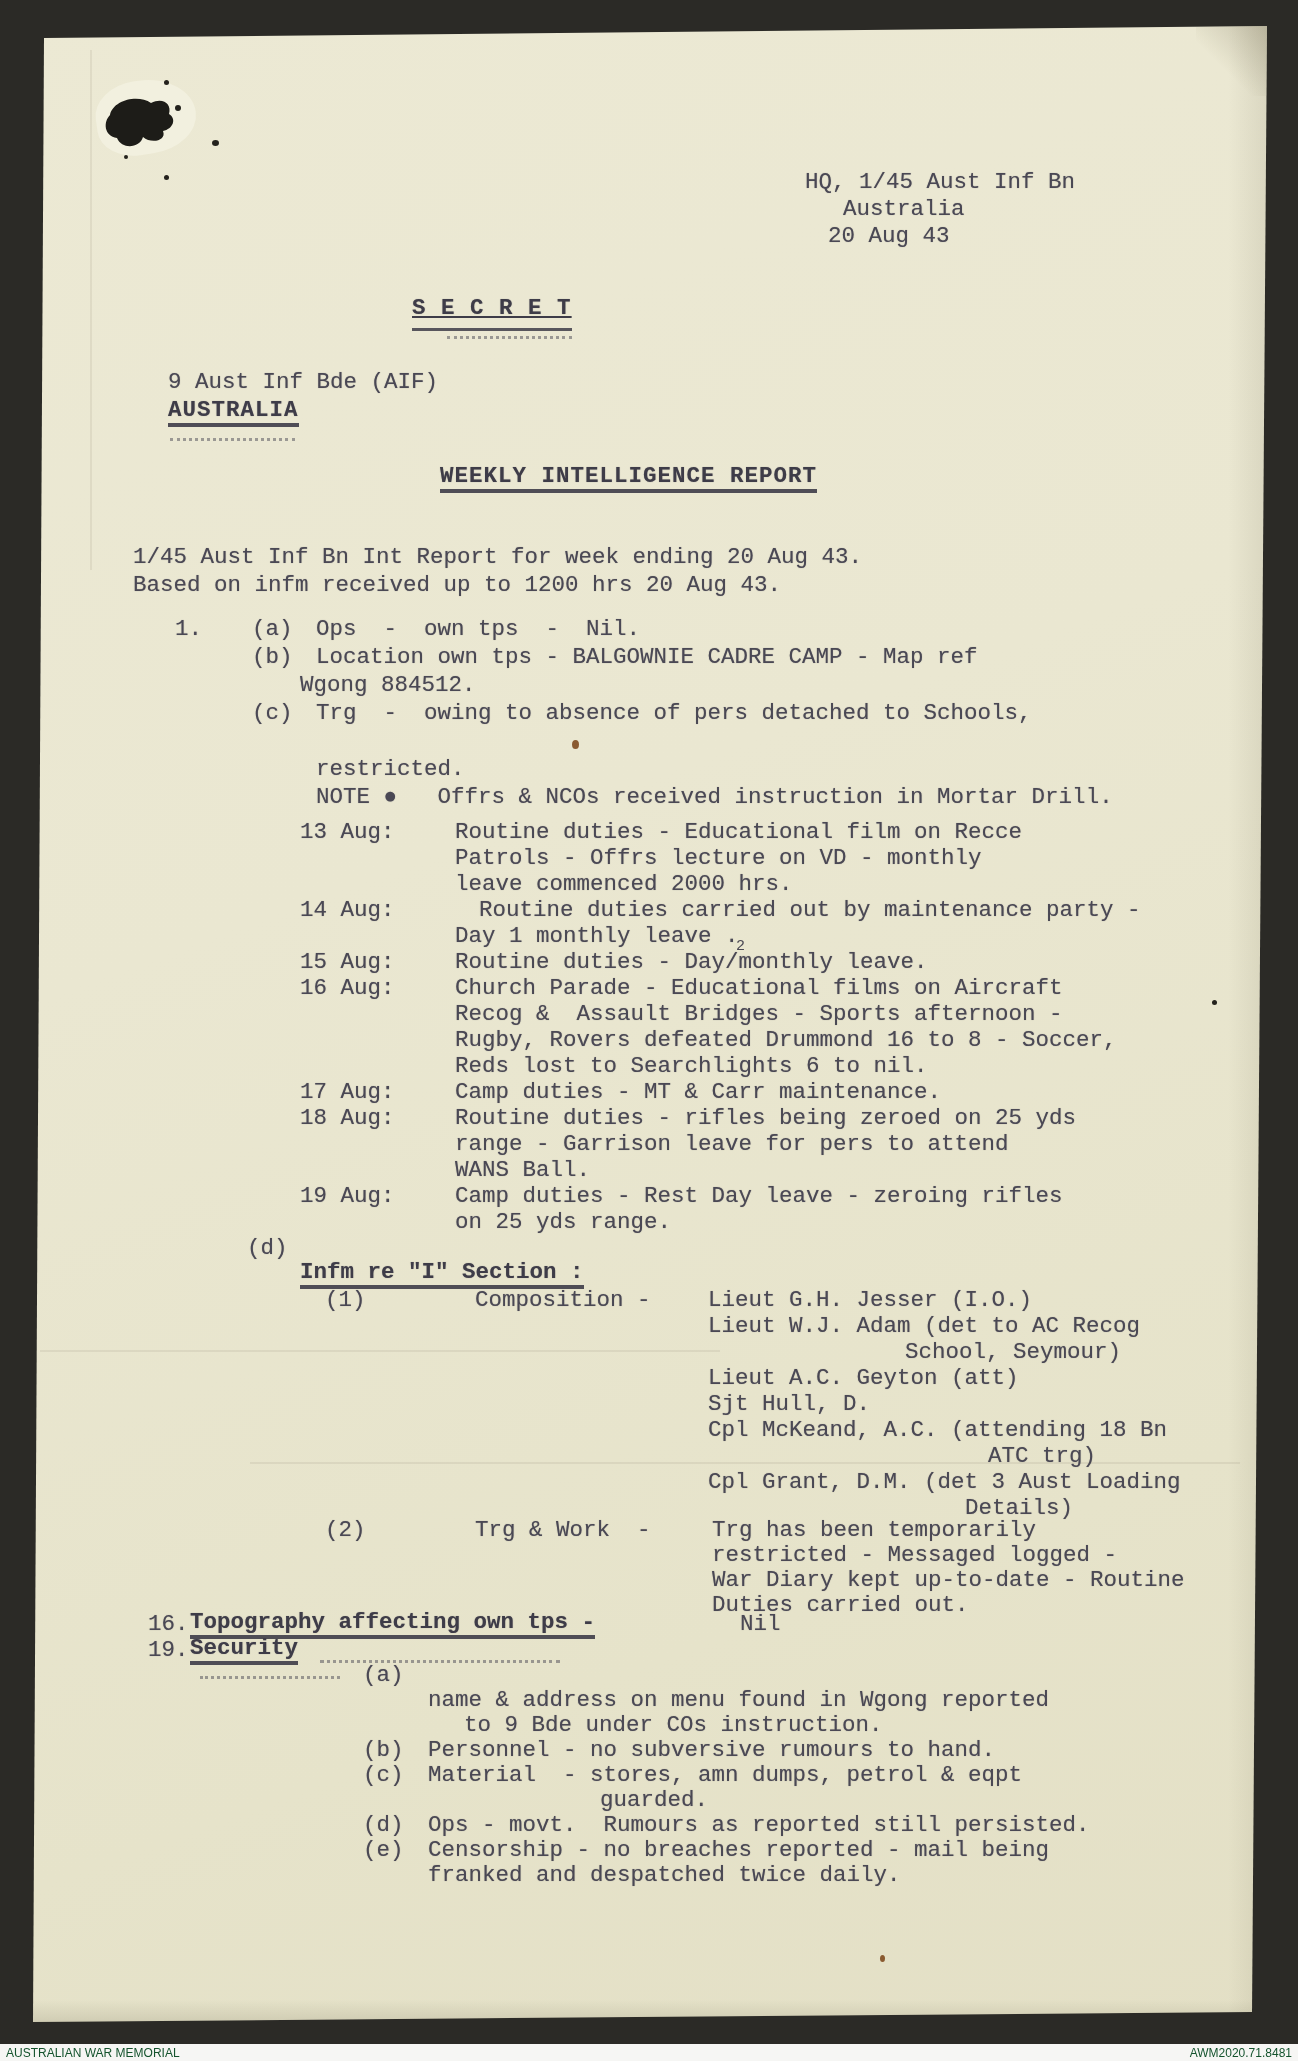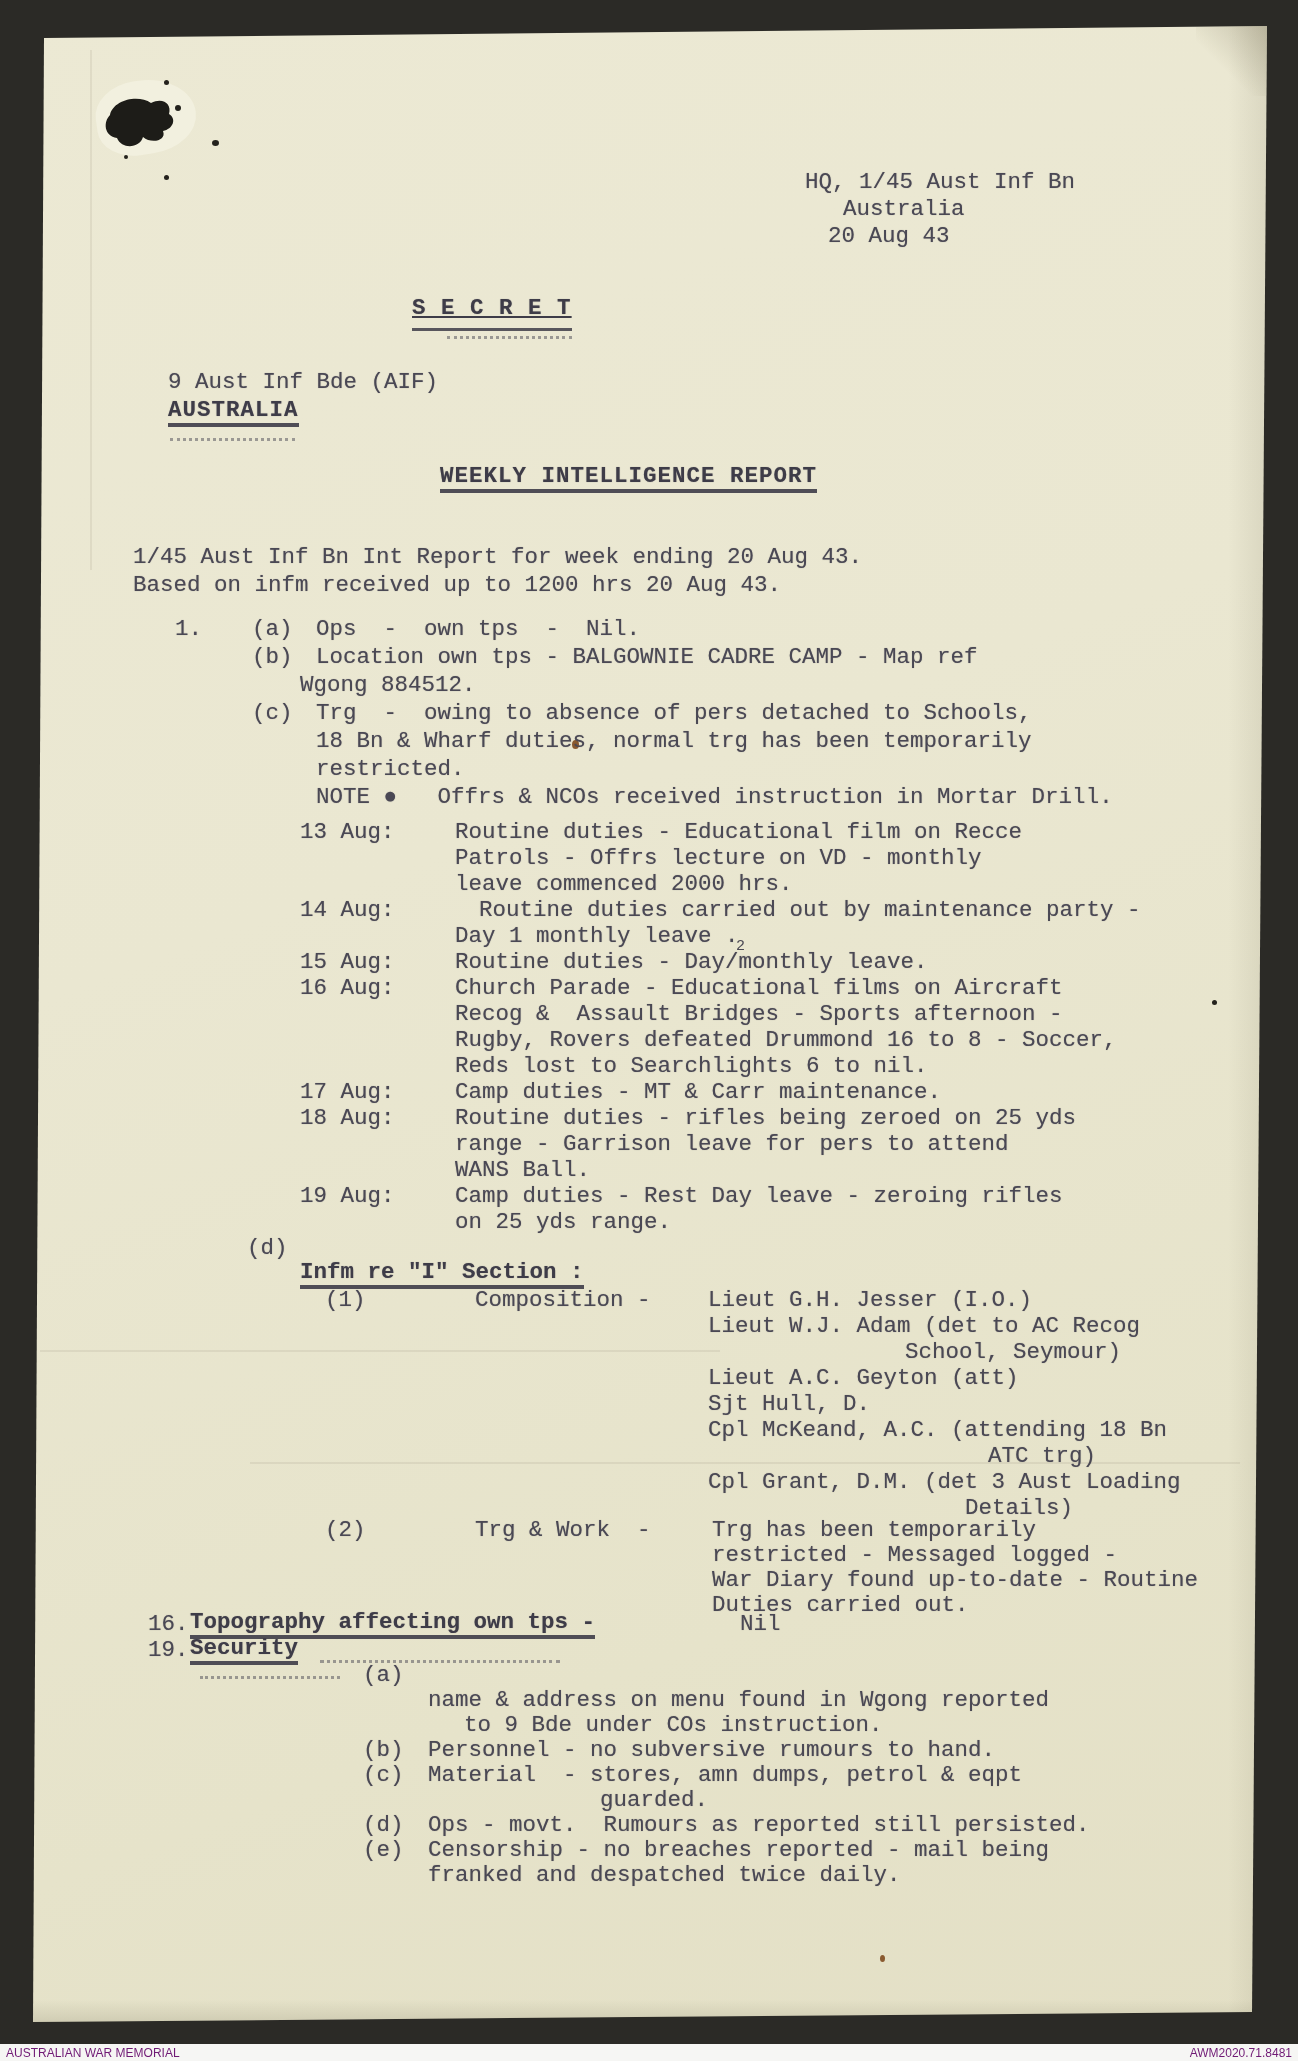--- a/index.html
+++ b/index.html
@@ -19,21 +19,21 @@
   .rspeck{position:absolute;background:#8a5a30;border-radius:50%;}
   #hole-halo{position:absolute;left:96px;top:80px;width:100px;height:74px;background:#f2f0df;
              border-radius:50% 60% 55% 45%;transform:rotate(-8deg);}
   #corner-fold{position:absolute;left:1196px;top:26px;width:74px;height:70px;
                background:linear-gradient(225deg,rgba(120,112,85,.35) 0%,rgba(120,112,85,.12) 40%,rgba(0,0,0,0) 62%);}
   #edge-shade-r{position:absolute;right:30px;top:26px;width:40px;height:1990px;
                background:linear-gradient(90deg,rgba(0,0,0,0),rgba(90,85,60,.12));}
   #edge-shade-b{position:absolute;left:33px;bottom:35px;width:1220px;height:26px;
                background:linear-gradient(0deg,rgba(90,85,60,.18),rgba(0,0,0,0));}
   #footer-bar{position:absolute;left:0;bottom:0;width:1298px;height:17px;background:#f6f6f4;
-              font-family:"Liberation Sans",sans-serif;font-size:12px;color:#701a75;
+              font-family:"Liberation Sans",sans-serif;font-size:12px;color:#14532d;
               display:flex;justify-content:space-between;align-items:center;padding:6px 6px;box-sizing:border-box;}
   .sup{position:absolute;font-size:15px;color:#4a4854;}
 </style>
 </head>
 <body>
 
 <div id="stage">
   <div id="paper">
 
     <div id="hole-halo"></div>
@@ -72,21 +72,20 @@
     <div class="tl" style="left:133px;top:573px;">Based on infm received up to 1200 hrs 20 Aug 43.</div>
 
     <div class="tl" style="left:175px;top:617px;">1.</div>
     <div class="tl" style="left:252px;top:617px;">(a)</div>
     <div class="tl" style="left:316px;top:617px;">Ops  -  own tps  -  Nil.</div>
     <div class="tl" style="left:252px;top:645px;">(b)</div>
     <div class="tl" style="left:316px;top:645px;">Location own tps - BALGOWNIE CADRE CAMP - Map ref</div>
     <div class="tl" style="left:300px;top:673px;">Wgong 884512.</div>
     <div class="tl" style="left:252px;top:701px;">(c)</div>
     <div class="tl" style="left:316px;top:701px;">Trg  -  owing to absence of pers detached to Schools,</div>
-    <div class="tl" style="left:316px;top:729px;">18 Bn &amp; Wharf duties, normal trg has been temporarily</div>
     <div class="tl" style="left:316px;top:757px;">restricted.</div>
     <div class="tl" style="left:316px;top:785px;">NOTE ●   Offrs &amp; NCOs received instruction in Mortar Drill.</div>
 
     <div class="tl" style="left:300px;top:820px;">13 Aug:</div>
     <div class="tl" style="left:455px;top:846px;">Patrols - Offrs lecture on VD - monthly</div>
     <div class="tl" style="left:455px;top:820px;">Routine duties - Educational film on Recce</div>
     <div class="tl" style="left:455px;top:872px;">leave commenced 2000 hrs.</div>
 
     <div class="tl" style="left:300px;top:898px;">14 Aug:</div>
     <div class="tl" style="left:455px;top:898px;margin-left:24px;">Routine duties carried out by maintenance party -</div>
@@ -126,21 +125,21 @@
     <div class="tl" style="left:708px;top:1392px;">Sjt Hull, D.</div>
     <div class="tl" style="left:708px;top:1418px;">Cpl McKeand, A.C. (attending 18 Bn</div>
     <div class="tl" style="left:988px;top:1444px;">ATC trg)</div>
     <div class="tl" style="left:708px;top:1470px;">Cpl Grant, D.M. (det 3 Aust Loading</div>
     <div class="tl" style="left:965px;top:1496px;">Details)</div>
 
     <div class="tl" style="left:325px;top:1518px;">(2)</div>
     <div class="tl" style="left:475px;top:1518px;">Trg &amp; Work  -</div>
     <div class="tl" style="left:712px;top:1518px;">Trg has been temporarily</div>
     <div class="tl" style="left:712px;top:1543px;">restricted - Messaged logged -</div>
-    <div class="tl" style="left:712px;top:1568px;">War Diary found up-to-date - Routine</div>
+    <div class="tl" style="left:712px;top:1568px;">War Diary kept up-to-date - Routine</div>
     <div class="tl" style="left:712px;top:1593px;">Duties carried out.</div>
 
     <div class="tl" style="left:148px;top:1612px;">16.</div>
     <div class="tl hd uu" style="left:190px;top:1610px;letter-spacing:0;">Topography affecting own tps -</div>
     <div class="tl" style="left:740px;top:1612px;">Nil</div>
 
     <div class="tl" style="left:148px;top:1638px;">19.</div>
     <div class="tl hd uu" style="left:190px;top:1636px;letter-spacing:0;">Security</div>
     <div class="dots" style="left:320px;top:1660px;width:240px;"></div>
     <div class="dots" style="left:200px;top:1676px;width:140px;"></div>

